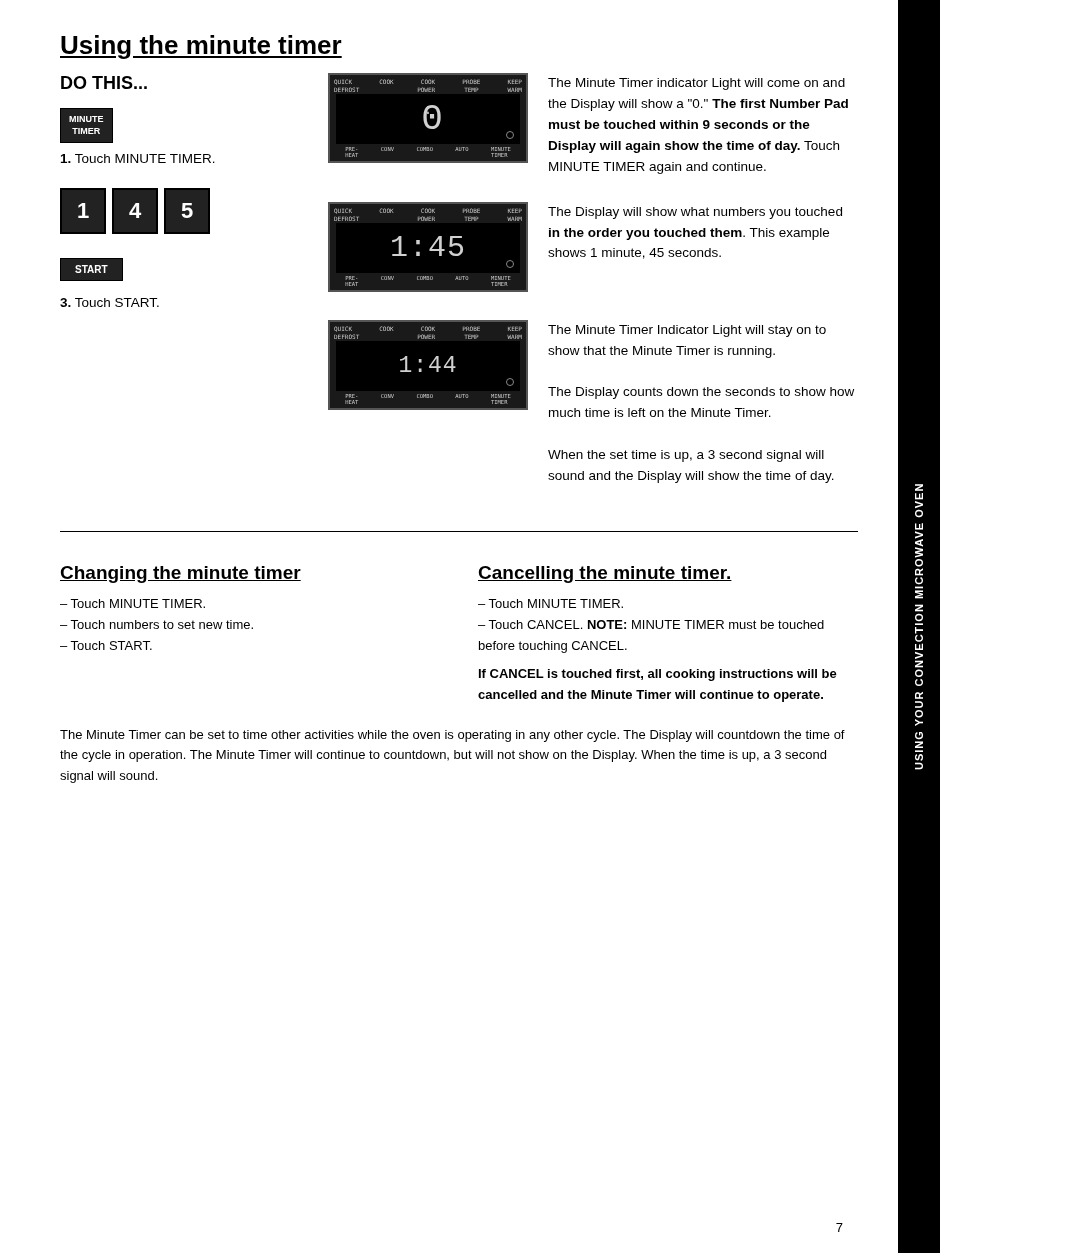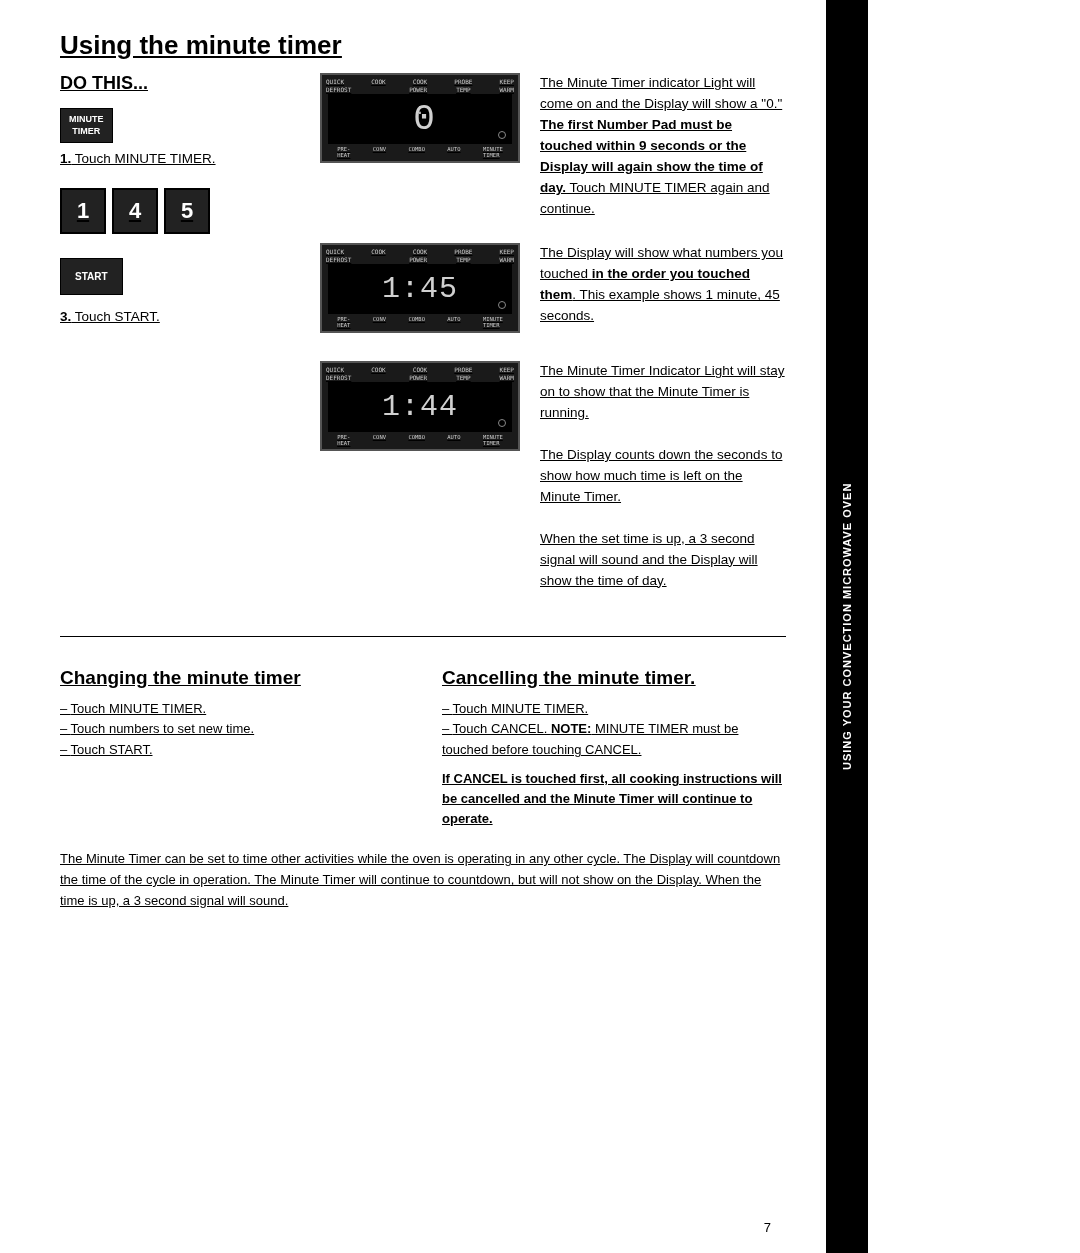--- a/index.html
+++ b/index.html
@@ -8,23 +8,22 @@
       font-size: 14px;
       background: #fff;
       width: 1080px;
       min-height: 1253px;
       position: relative;
       overflow: hidden;
     }
 
     .page-wrapper {
       display: flex;
-      width: 868px;
+      width: 940px;
       min-height: 1253px;
-      text-decoration: underline;
     }
 
     .main-content {
       flex: 1;
       padding: 30px 40px 40px 60px;
       position: relative;
     }
 
     .sidebar-label {
       width: 42px;
@@ -53,21 +52,21 @@
 
     .intro-text {
       font-size: 13.5px;
       line-height: 1.5;
       margin-bottom: 20px;
       max-width: 820px;
     }
 
     .two-col {
       display: flex;
-      gap: 0;
+      gap: 8px;
       margin-bottom: 10px;
       justify-content: flex-end;
     }
 
     .col-left {
       width: 260px;
       flex-shrink: 0;
     }
 
     .col-right {
@@ -128,21 +127,21 @@
       justify-content: center;
       border: 2px solid #000;
     }
 
     
     .btn-start {
       background: #222;
       color: #fff;
       font-size: 10px;
       font-weight: bold;
-      padding: 12px 14px;
+      padding: 5px 14px;
       display: inline-block;
       border: 1px solid #000;
       margin-bottom: 6px;
       margin-top: 2px;
     }
 
     
     .display-panel {
       width: 200px;
       border: 2px solid #555;
@@ -389,21 +388,21 @@
                   <span>KEEP</span>
               </div>
               <div class="panel-top-labels" style="padding-top:0;">
                 <span>DEFROST</span>
                   <span></span>
                   <span>POWER</span>
                   <span>TEMP</span>
                   <span>WARM</span>
               </div>
               <div class="panel-screen">
-                <span style="font-size:30px; letter-spacing:1px;">1:44</span>
+                <span style="font-size:23px; letter-spacing:1px;">1:44</span>
                 <div class="panel-dot"></div>
               </div>
               <div class="panel-bottom-labels">
                 <span>PRE-<br>HEAT</span>
                   <span>CONV</span>
                   <span>COMBO</span>
                   <span>AUTO</span>
                   <span>MINUTE<br>TIMER</span>
               </div>
             </div>

